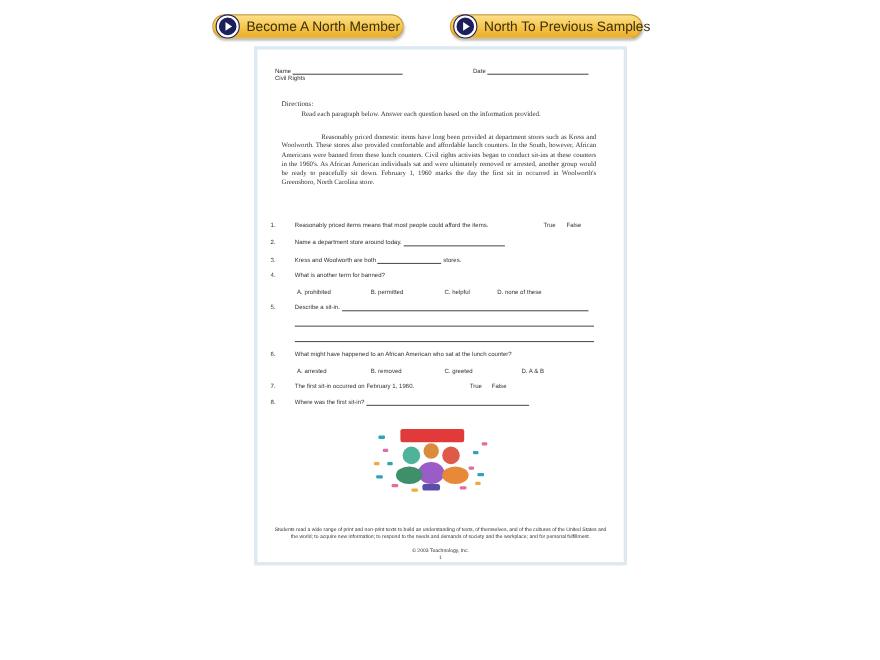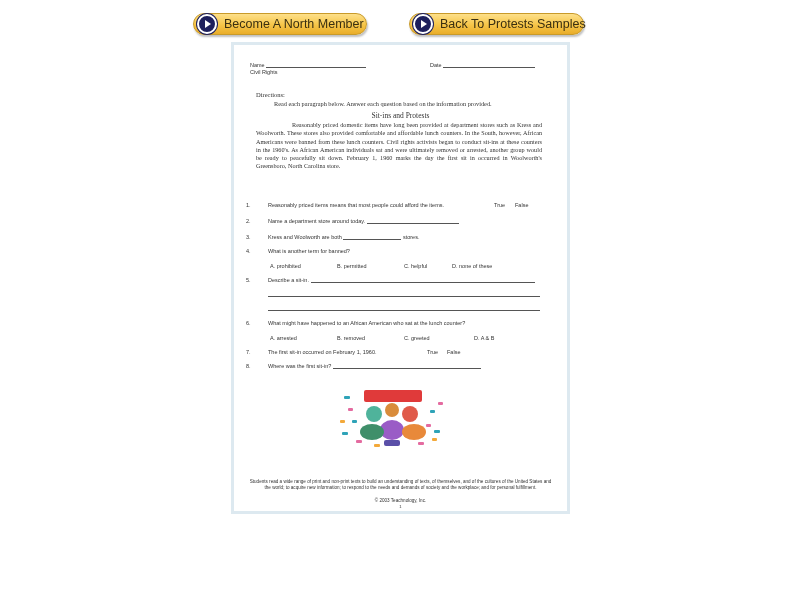--- a/index.html
+++ b/index.html
@@ -28,40 +28,39 @@
 </style>
 </head>
 <body>
 
 <div id="btn-gold" class="gold-btn">
   <span class="play"></span>
   <span class="lbl">Become A North Member</span>
 </div>
 <div id="btn-back" class="gold-btn">
   <span class="play"></span>
-  <span class="lbl">Back To Protests Samples</span>
+  <span class="lbl">North To Previous Samples</span>
 </div>
 
 <div class="frame">
   <div class="sheet">
 
     <div class="abs sans" style="left:16px;top:17px;font-size:5.5px;">
       <span>Name</span>
       <span class="line" style="width:100px;"></span>
     </div>
     <div class="abs sans" style="left:16px;top:24px;font-size:5.5px;">Civil Rights</div>
     <div class="abs sans" style="left:196px;top:17px;font-size:5.5px;">
       <span>Date</span>
       <span class="line" style="width:92px;"></span>
     </div>
 
     <div class="abs serif" style="left:22px;top:46px;font-size:6.5px;">Directions:</div>
     <div class="abs serif" style="left:40px;top:55px;font-size:6.3px;white-space:nowrap;">Read each paragraph below. Answer each question based on the information provided.</div>
 
-    <div class="abs serif" style="left:0;width:100%;top:66px;font-size:7.5px;text-align:center;">Sit-ins and Protests</div>
     <div class="abs serif" style="left:22px;width:286px;top:76px;font-size:6.2px;line-height:8.3px;text-indent:36px;text-align:justify;">Reasonably priced domestic items have long been provided at department stores such as Kress and Woolworth. These stores also provided comfortable and affordable lunch counters. In the South, however, African Americans were banned from these lunch counters. Civil rights activists began to conduct sit-ins at these counters in the 1960's. As African American individuals sat and were ultimately removed or arrested, another group would be ready to peacefully sit down. February 1, 1960 marks the day the first sit in occurred in Woolworth's Greensboro, North Carolina store.</div>
 
     <div class="q sans" style="top:157px;">
       <span class="num">1.</span>
       <span class="txt">Reasonably priced items means that most people could afford the items.</span>
       <span class="opt" style="left:260px;">True</span>
       <span class="opt" style="left:281px;">False</span>
     </div>
 
     <div class="q sans" style="top:173px;">

